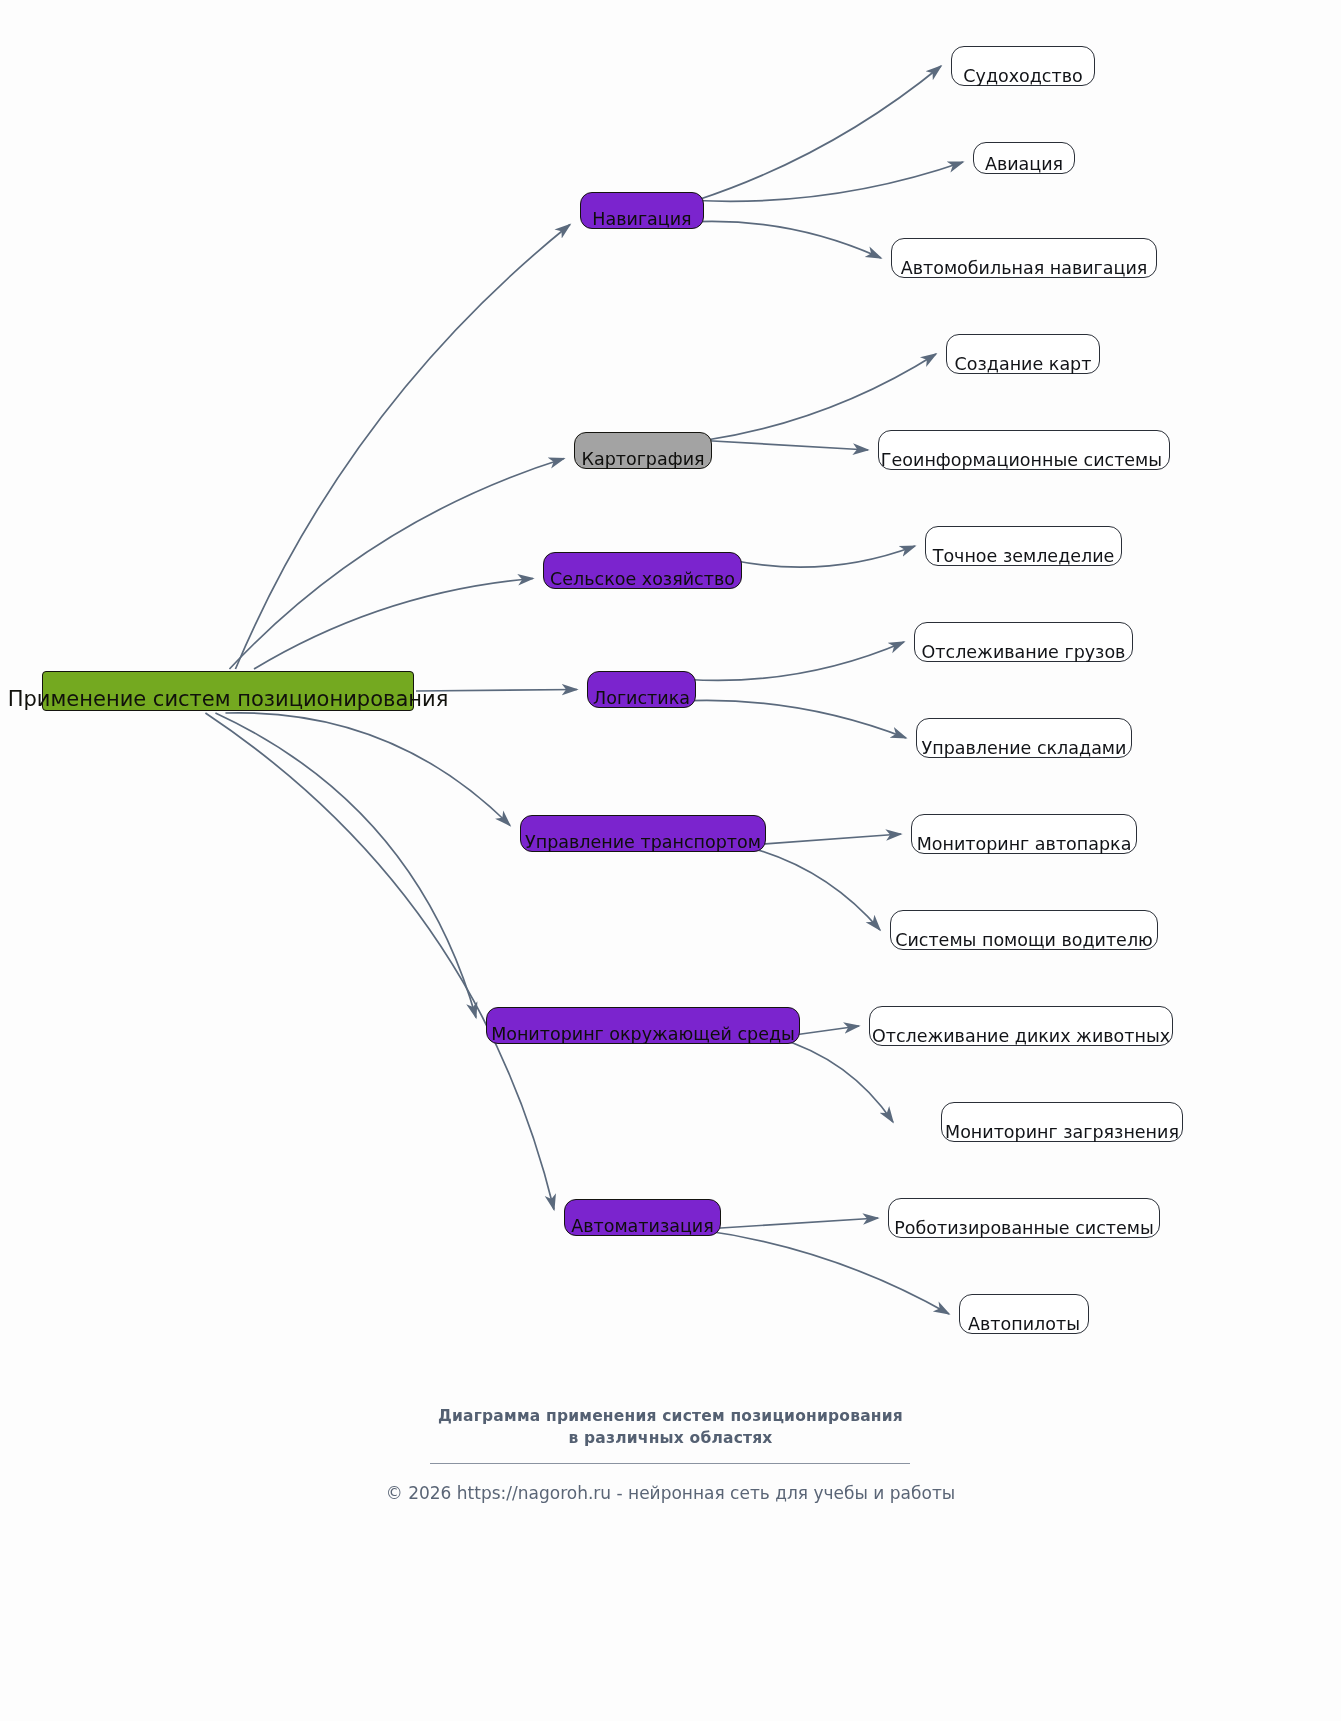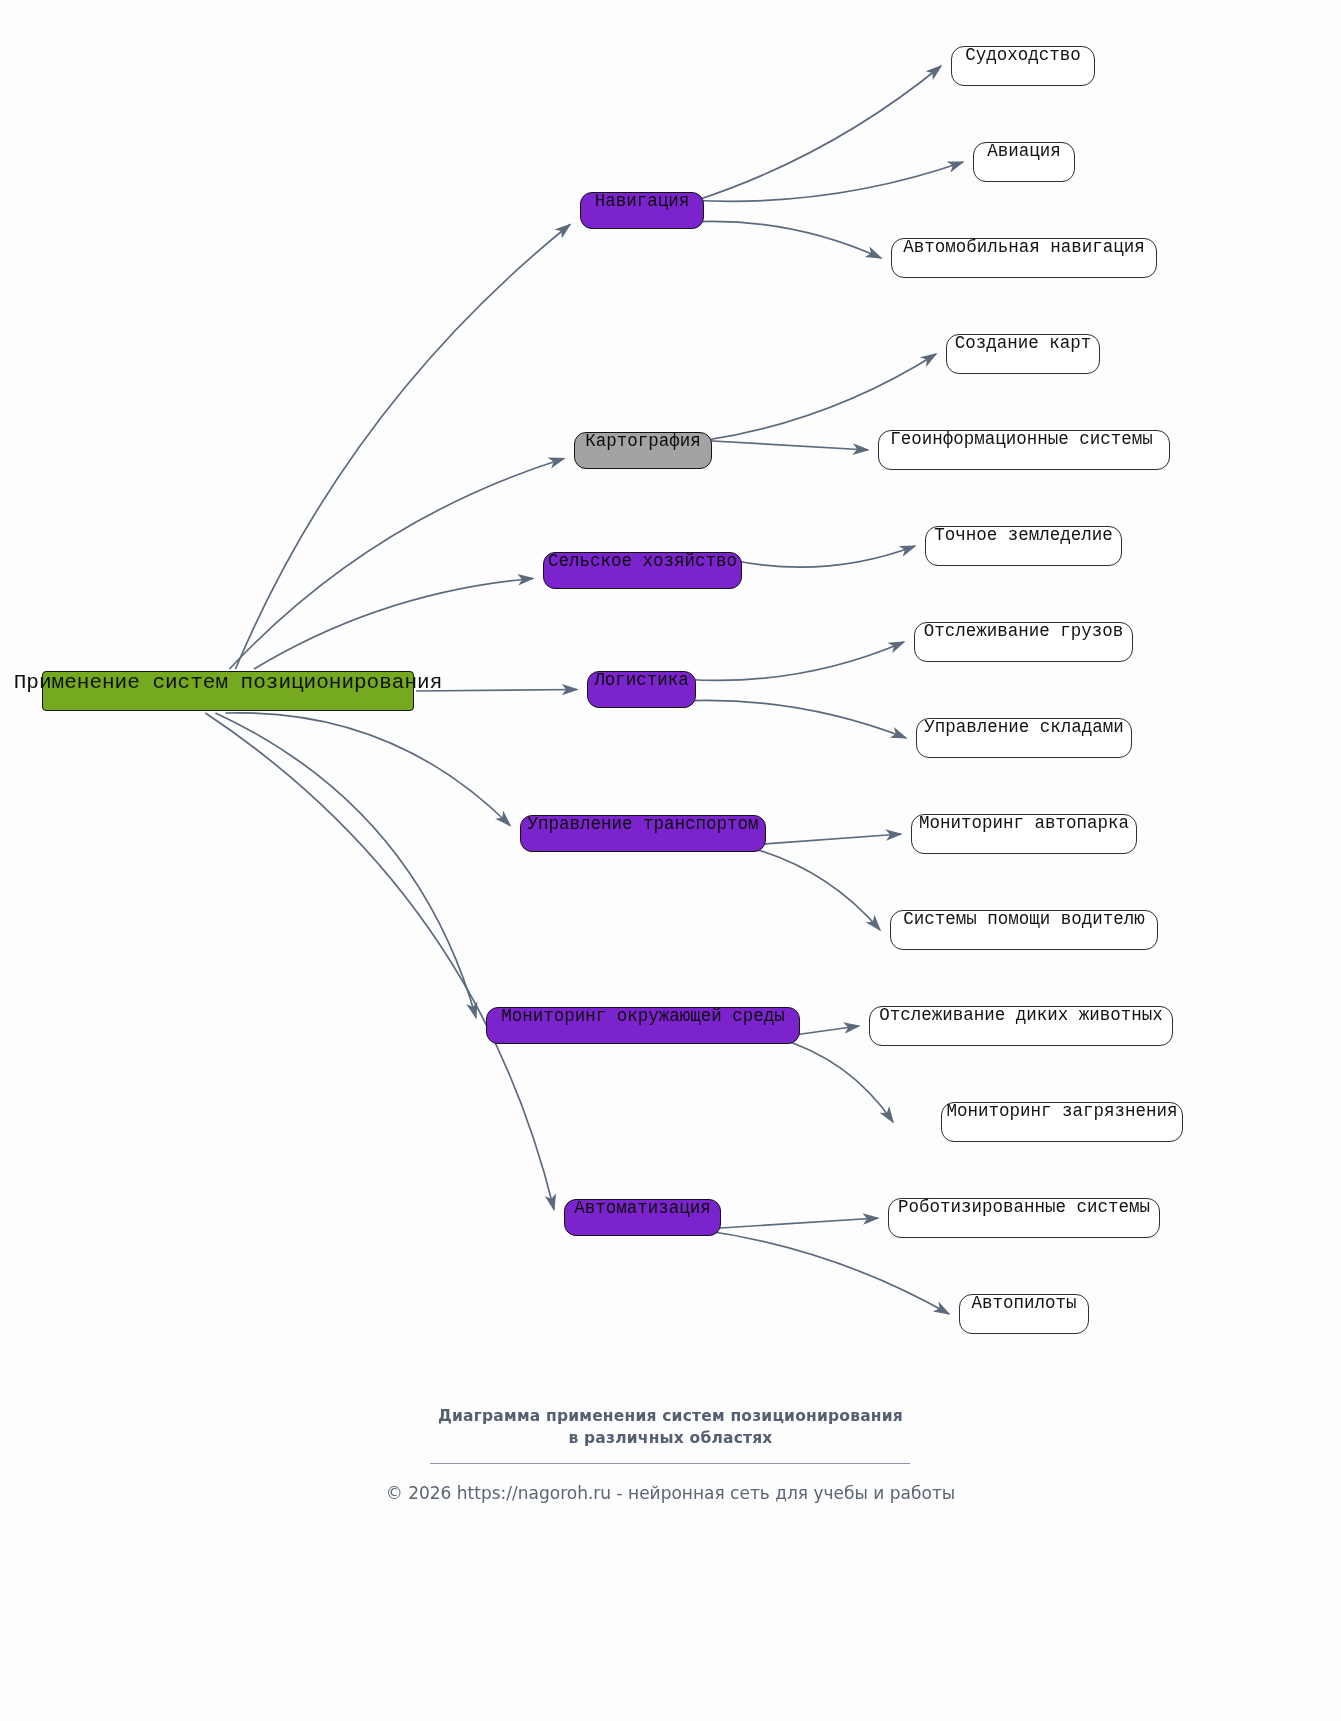--- a/index.html
+++ b/index.html
@@ -22,25 +22,24 @@
     left: 0;
     top: 0;
     width: 1341px;
     height: 1721px;
     pointer-events: none;
   }
   .node {
     position: absolute;
     box-sizing: border-box;
     display: flex;
-    align-items: flex-start;
+    align-items: flex-end;
     justify-content: center;
     white-space: nowrap;
     line-height: 1;
-    font-family: Liberation Mono, monospace;
   }
   .node-root {
     background: #74a920;
     border: 1.6px solid #14140f;
     border-radius: 4px;
     color: #11110c;
     font-size: 21px;
     padding: 0 14px;
     height: 40px;
   }
@@ -129,21 +128,21 @@
   <div id="node-layer">
       <div class="node node-root" style="left: 42px; top: 671px; width: 372px; height: 40px; background: rgb(116, 169, 32);">
         <span>Применение систем позиционирования</span>
       </div>
       <div class="node node-branch" style="left: 580px; top: 192px; width: 124px; height: 37px; background: rgb(123, 36, 206);">
         <span>Навигация</span>
       </div>
       <div class="node node-leaf" style="left: 951px; top: 46px; width: 144px; height: 40px;">
         <span>Судоходство</span>
       </div>
-      <div class="node node-leaf" style="left: 973px; top: 142px; width: 102px; height: 40px;">
+      <div class="node node-leaf" style="left: 973px; top: 142px; width: 102px; height: 32px;">
         <span>Авиация</span>
       </div>
       <div class="node node-leaf" style="left: 891px; top: 238px; width: 266px; height: 40px;">
         <span>Автомобильная навигация</span>
       </div>
       <div class="node node-branch" style="left: 574px; top: 432px; width: 138px; height: 37px; background: #a3a3a3;">
         <span>Картография</span>
       </div>
       <div class="node node-leaf" style="left: 946px; top: 334px; width: 154px; height: 40px;">
         <span>Создание карт</span>

